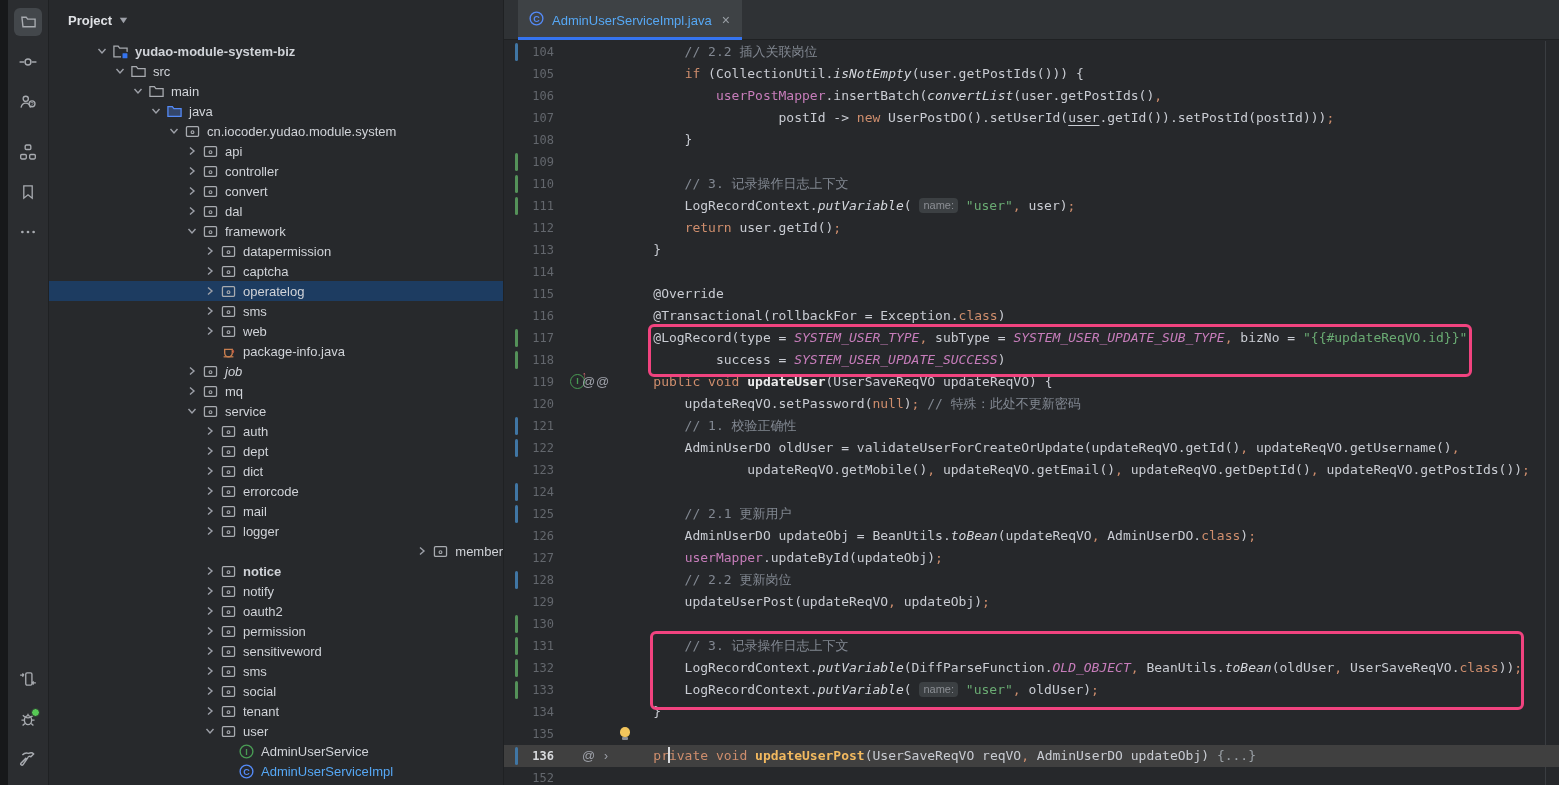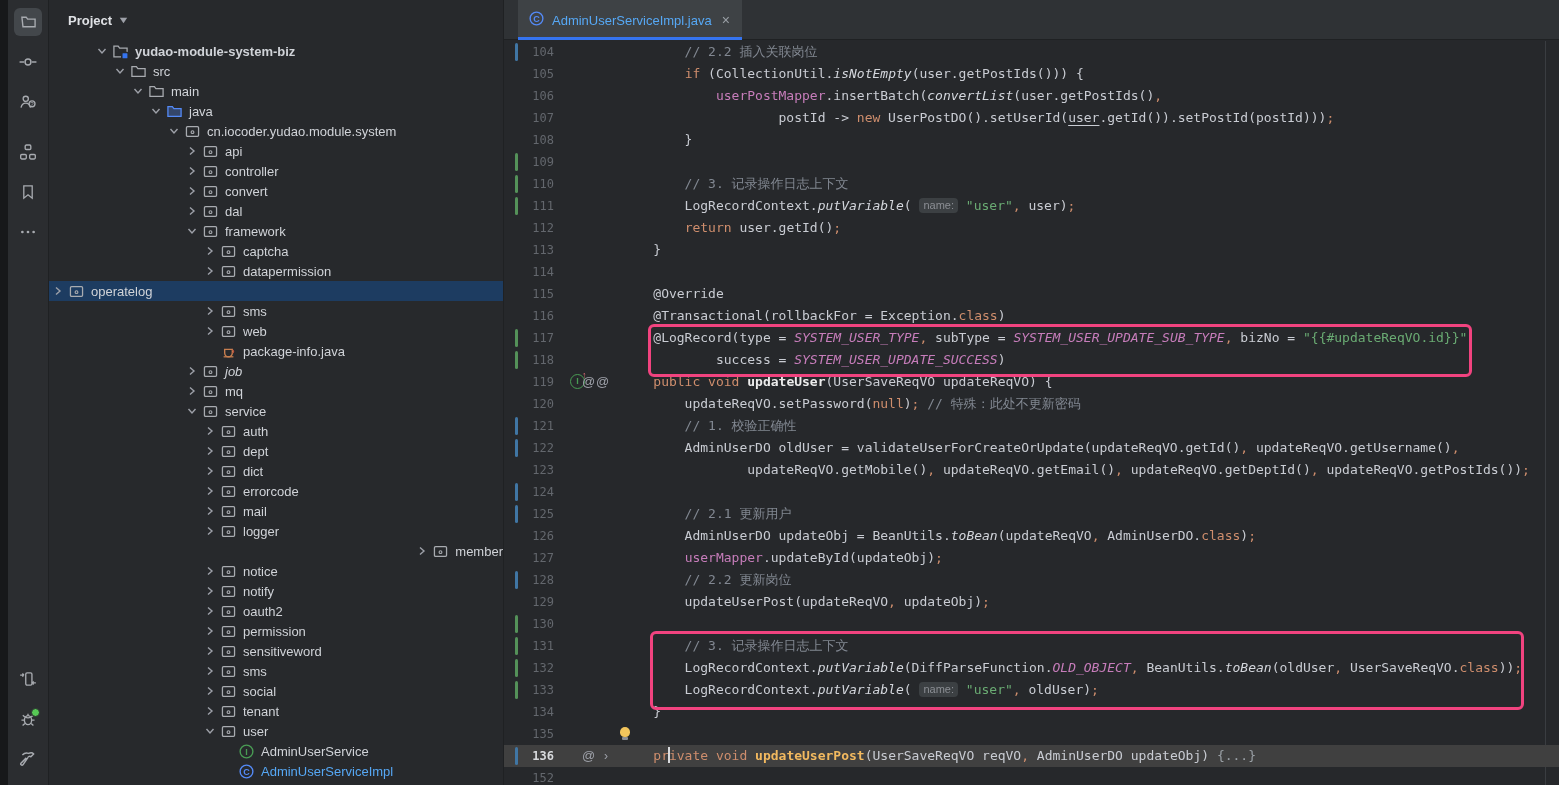--- a/index.html
+++ b/index.html
@@ -276,37 +276,37 @@
             <svg width="12" height="12" viewBox="0 0 12 12">
               <path d="M4 2.5 8 6l-4 3.5" fill="none" stroke="#9da0a8" stroke-width="1.4"></path>
             </svg>
           </span>
           <span class="tslot">
             <svg width="17" height="17" viewBox="0 0 16 16">
               <rect x="2.3" y="3.4" width="11.4" height="9.2" rx="1" fill="none" stroke="#a8abb0" stroke-width="1.2"></rect>
               <circle cx="8" cy="8.6" r="1.3" fill="none" stroke="#a8abb0" stroke-width="1.1"></circle>
             </svg>
           </span>
+          <span class="tlabel">datapermission</span>
+        </div>
+        <div class="trow" style="padding-left: 152px;">
+          <span class="tslot">
+            <svg width="12" height="12" viewBox="0 0 12 12">
+              <path d="M4 2.5 8 6l-4 3.5" fill="none" stroke="#9da0a8" stroke-width="1.4"></path>
+            </svg>
+          </span>
+          <span class="tslot">
+            <svg width="17" height="17" viewBox="0 0 16 16">
+              <rect x="2.3" y="3.4" width="11.4" height="9.2" rx="1" fill="none" stroke="#a8abb0" stroke-width="1.2"></rect>
+              <circle cx="8" cy="8.6" r="1.3" fill="none" stroke="#a8abb0" stroke-width="1.1"></circle>
+            </svg>
+          </span>
           <span class="tlabel">captcha</span>
         </div>
-        <div class="trow" style="padding-left: 152px;">
-          <span class="tslot">
-            <svg width="12" height="12" viewBox="0 0 12 12">
-              <path d="M4 2.5 8 6l-4 3.5" fill="none" stroke="#9da0a8" stroke-width="1.4"></path>
-            </svg>
-          </span>
-          <span class="tslot">
-            <svg width="17" height="17" viewBox="0 0 16 16">
-              <rect x="2.3" y="3.4" width="11.4" height="9.2" rx="1" fill="none" stroke="#a8abb0" stroke-width="1.2"></rect>
-              <circle cx="8" cy="8.6" r="1.3" fill="none" stroke="#a8abb0" stroke-width="1.1"></circle>
-            </svg>
-          </span>
-          <span class="tlabel">datapermission</span>
-        </div>
-        <div class="trow sel" style="">
+        <div class="trow sel" style="padding-left: 152px;">
           <span class="tslot">
             <svg width="12" height="12" viewBox="0 0 12 12">
               <path d="M4 2.5 8 6l-4 3.5" fill="none" stroke="#9da0a8" stroke-width="1.4"></path>
             </svg>
           </span>
           <span class="tslot">
             <svg width="17" height="17" viewBox="0 0 16 16">
               <rect x="2.3" y="3.4" width="11.4" height="9.2" rx="1" fill="none" stroke="#a8abb0" stroke-width="1.2"></rect>
               <circle cx="8" cy="8.6" r="1.3" fill="none" stroke="#a8abb0" stroke-width="1.1"></circle>
             </svg>
@@ -485,21 +485,21 @@
             </svg>
           </span>
           <span class="tslot">
             <svg width="17" height="17" viewBox="0 0 16 16">
               <rect x="2.3" y="3.4" width="11.4" height="9.2" rx="1" fill="none" stroke="#a8abb0" stroke-width="1.2"></rect>
               <circle cx="8" cy="8.6" r="1.3" fill="none" stroke="#a8abb0" stroke-width="1.1"></circle>
             </svg>
           </span>
           <span class="tlabel">member</span>
         </div>
-        <div class="trow" style="padding-left: 152px;">
+        <div class="trow" style="padding-left: 152px; font-weight: bold;">
           <span class="tslot">
             <svg width="12" height="12" viewBox="0 0 12 12">
               <path d="M4 2.5 8 6l-4 3.5" fill="none" stroke="#9da0a8" stroke-width="1.4"></path>
             </svg>
           </span>
           <span class="tslot">
             <svg width="17" height="17" viewBox="0 0 16 16">
               <rect x="2.3" y="3.4" width="11.4" height="9.2" rx="1" fill="none" stroke="#a8abb0" stroke-width="1.2"></rect>
               <circle cx="8" cy="8.6" r="1.3" fill="none" stroke="#a8abb0" stroke-width="1.1"></circle>
             </svg>

